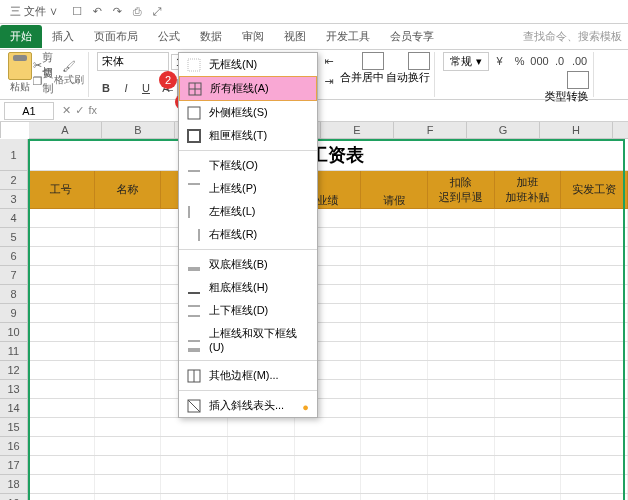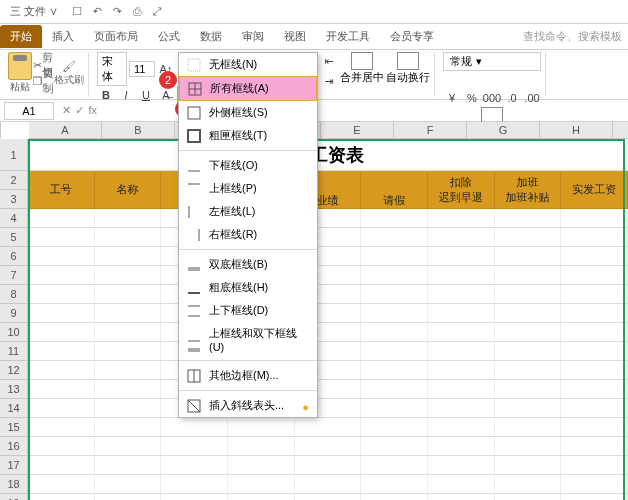--- a/index.html
+++ b/index.html
@@ -3,42 +3,42 @@
 <meta charset="utf-8">
 <style>
 *{margin:0;padding:0;box-sizing:border-box;font-family:"Microsoft YaHei",Arial,sans-serif;font-size:11px}
 body{background:#fff;width:628px;height:500px;overflow:hidden;position:relative}
 .menubar{display:flex;align-items:center;height:24px;background:#fff;border-bottom:1px solid #d0d0d0;padding:0 4px}
 .menu-btn{display:flex;align-items:center;padding:2px 6px;color:#555;cursor:pointer}
 .quick-icons{display:flex;gap:2px;margin-left:4px}
 .qi{width:18px;height:18px;display:flex;align-items:center;justify-content:center;color:#666}
 .tabbar{display:flex;align-items:center;height:26px;border-bottom:1px solid #d0d0d0}
 .tab{padding:4px 10px;color:#555;cursor:pointer}
-.tab.active{background:#a16207;color:#fff;border-radius:3px 3px 0 0}
+.tab.active{background:#15803d;color:#fff;border-radius:3px 3px 0 0}
 .tab-r{margin-left:auto;color:#999;padding:0 6px}
 .ribbon{display:flex;height:50px;border-bottom:1px solid #d0d0d0;padding:2px 4px;gap:4px}
 .ribbon-group{display:flex;flex-direction:column;justify-content:space-between;border-right:1px solid #e0e0e0;padding:0 4px}
 .rg-top{display:flex;gap:3px;align-items:center}
 .rg-bot{font-size:10px;color:#666;text-align:center}
 .paste-ico{width:24px;height:28px;background:#f5d070;border:1px solid #c0a040;border-radius:2px;position:relative}
 .paste-ico:before{content:"";position:absolute;top:2px;left:4px;width:14px;height:6px;background:#888;border-radius:2px}
 .tiny-ico{width:16px;height:14px;display:flex;align-items:center;justify-content:center;color:#666}
 .font-sel{display:flex;align-items:center;gap:2px}
-.font-name{border:1px solid #ccc;padding:1px 4px;width:30px}
+.font-name{border:1px solid #ccc;padding:1px 4px;width:72px}
 .font-size{border:1px solid #ccc;padding:1px 4px;width:26px}
 .font-btns{display:flex;gap:2px;align-items:center}
 .fb{width:18px;height:18px;display:flex;align-items:center;justify-content:center;border:1px solid transparent;color:#444}
 .border-btn{border:1px solid #aaa;background:#e8e8e8;position:relative}
 .cal1{position:absolute;width:16px;height:16px;background:#e53030;color:#fff;border-radius:50%;display:flex;align-items:center;justify-content:center;font-size:10px;left:-3px;top:14px}
 .ribbon-mid{display:flex;gap:2px}
 .align-grid{display:grid;grid-template-columns:repeat(3,16px);grid-template-rows:repeat(2,16px);gap:1px}
 .align-grid .fb{width:16px;height:16px}
-.merge-btn{display:flex;flex-direction:column;align-items:center;font-size:10px}
+.merge-btn{display:flex;flex-direction:column;align-items:flex-end;font-size:10px}
 .merge-ico{width:22px;height:18px;border:1px solid #888}
-.num-fmt{display:flex;flex-direction:column;gap:18px}
+.num-fmt{display:flex;flex-direction:row;gap:2px}
 .sel-box{border:1px solid #ccc;padding:1px 6px;display:flex;align-items:center;gap:4px}
 .nameboxbar{display:flex;align-items:center;height:22px;border-bottom:1px solid #d0d0d0}
 .namebox{width:50px;border:1px solid #ccc;padding:2px 4px;text-align:center;margin:0 4px}
 .fx-btns{display:flex;gap:4px;padding:0 4px;color:#888}
 .sheet{position:relative}
 .colhead{display:flex;margin-left:28px}
 .colhead div{flex:1;min-width:73px;text-align:center;background:#e8e8e8;border-right:1px solid #c8c8c8;border-bottom:1px solid #c8c8c8;padding:2px 0;color:#555}
 .rowarea{display:flex}
 .rowheads{width:28px}
 .rowheads div{height:19px;text-align:center;background:#e8e8e8;border-right:1px solid #c8c8c8;border-bottom:1px solid #c8c8c8;color:#555;line-height:19px}

